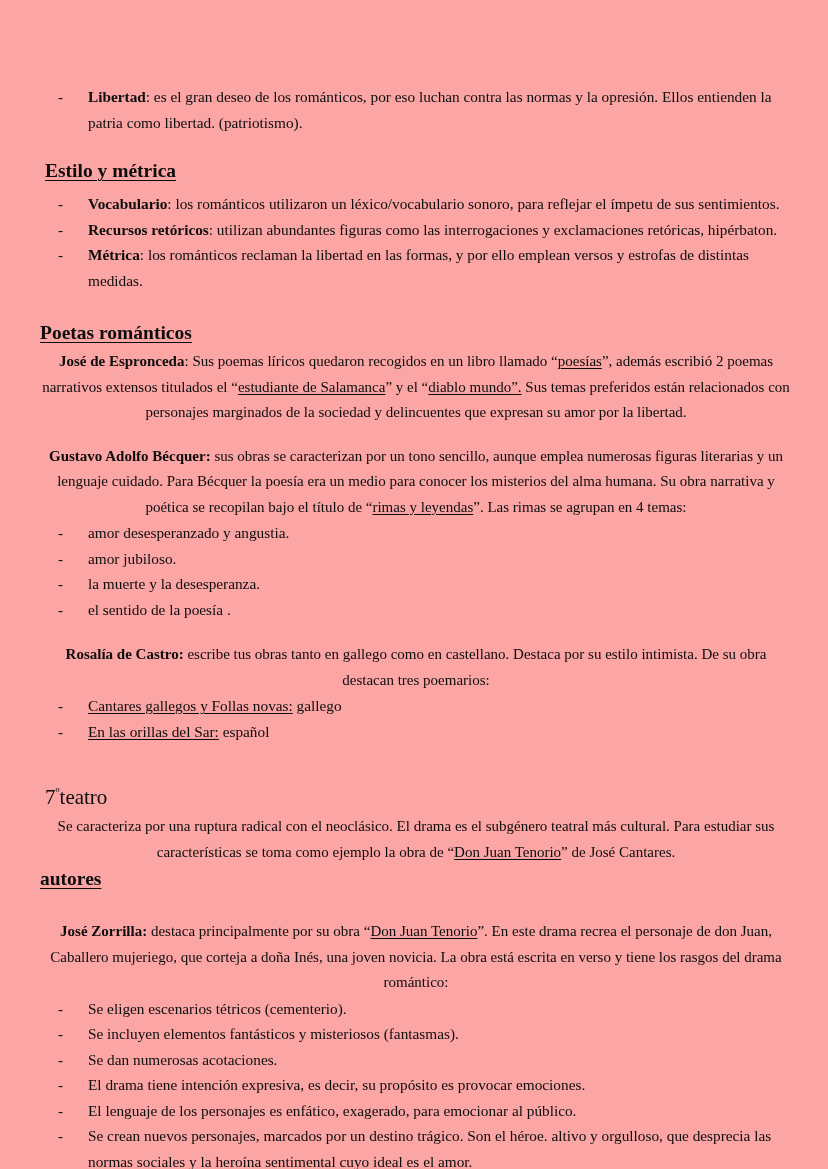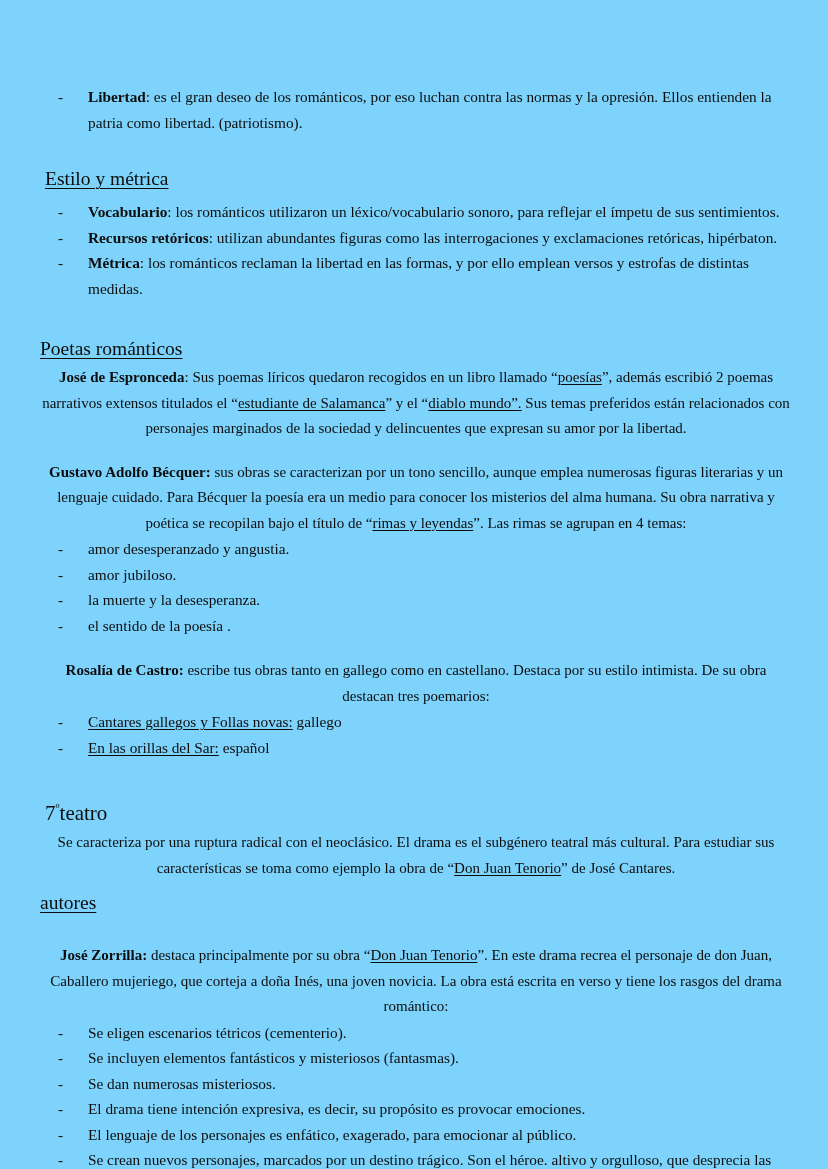--- a/index.html
+++ b/index.html
@@ -5,21 +5,21 @@
 <style>
   html, body {
     margin: 0;
     padding: 0;
     background: #ffffff;
   }
   .page {
     position: relative;
     width: 828px;
     height: 1169px;
-    background: #7dd3fc;
+    background: #fca5a5;
     box-sizing: border-box;
     padding: 0;
     overflow: hidden;
     font-family: "Liberation Serif", "DejaVu Serif", serif;
     color: #0d0d0d;
   }
   .content {
     position: absolute;
     left: 40px;
     top: 84px;
@@ -37,27 +37,26 @@
     line-height: 25.5px;
     text-align: center;
     color: #0d0d0d;
     margin: 0;
   }
 
   
   .h-underline {
     font-size: 19.5px;
     line-height: 28px;
-    font-weight: 400;
+    font-weight: 700;
     color: #0d0d0d;
     display: inline-block;
     text-decoration: underline;
     text-underline-offset: 2.5px;
     text-decoration-thickness: 1.2px;
-    margin-top: 8px;
   }
   .h-plain {
     font-size: 21px;
     line-height: 30px;
     font-weight: 400;
     color: #0d0d0d;
     display: inline-block;
     margin-top: 16px;
   }
   .h-plain sup {
@@ -176,20 +175,20 @@
       <span class="h-underline"> autores</span>
     </div>
 
     <div class="sp-26"></div>
 
     <p class="para"><b class="bold">José Zorrilla:</b><span> destaca principalmente por su obra “</span><span class="u">Don Juan Tenorio</span><span>”. En este drama recrea el personaje de don Juan, Caballero mujeriego, que corteja a doña Inés, una joven novicia. La obra está escrita en verso y tiene los rasgos del drama romántico:</span></p>
 
     <ul class="dash lvl1">
       <li><span>Se eligen escenarios tétricos (cementerio).</span></li>
       <li><span>Se incluyen elementos fantásticos y misteriosos (fantasmas).</span></li>
-      <li><span>Se dan numerosas misteriosos.</span></li>
+      <li><span>Se dan numerosas acotaciones.</span></li>
       <li><span>El drama tiene intención expresiva, es decir, su propósito es provocar emociones.</span></li>
       <li><span>El lenguaje de los personajes es enfático, exagerado, para emocionar al público.</span></li>
       <li><span>Se crean nuevos personajes, marcados por un destino trágico. Son el héroe. altivo y orgulloso, que desprecia las normas sociales y la heroína sentimental cuyo ideal es el amor.</span></li>
     </ul>
 
   </div>
 </div>
 
 </body></html>

